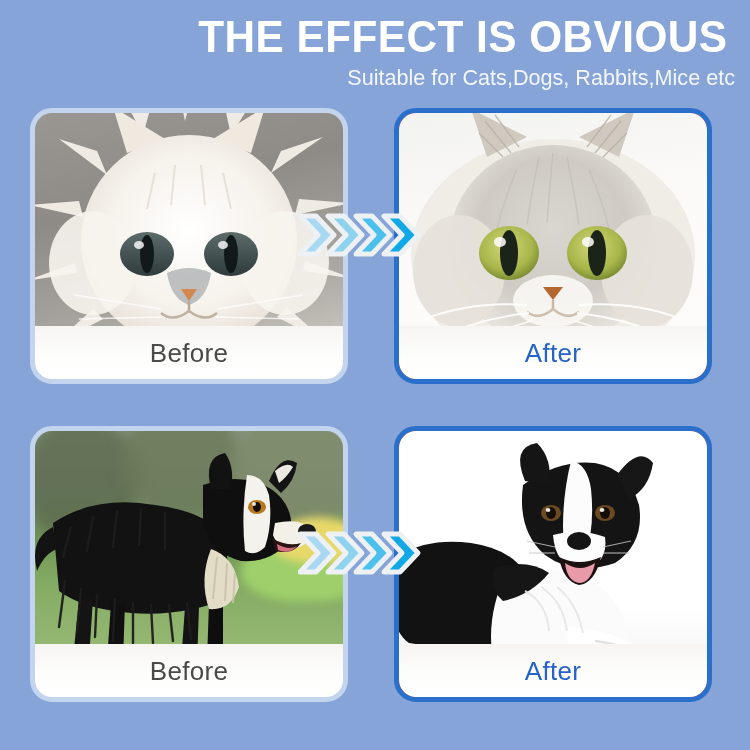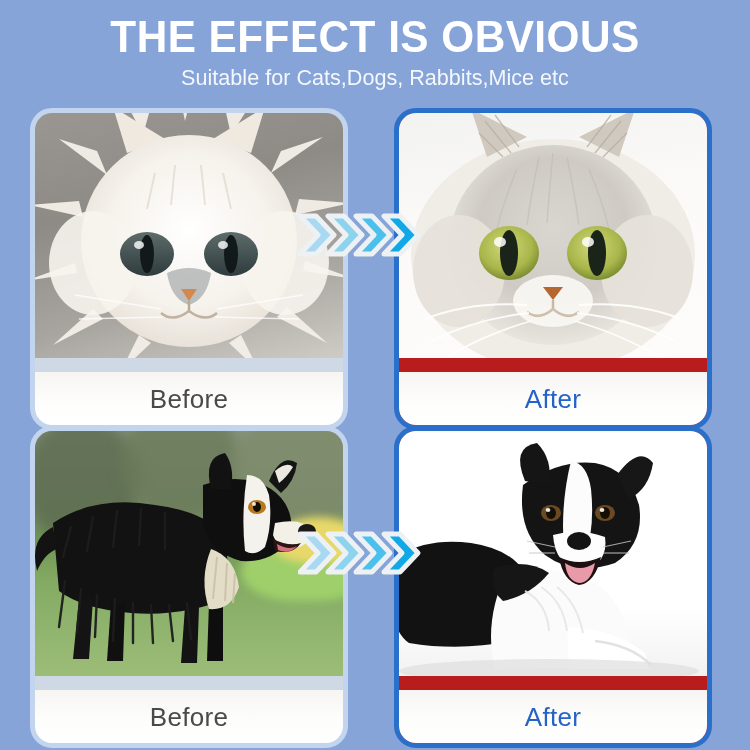--- a/index.html
+++ b/index.html
@@ -14,21 +14,21 @@
     font-family: "Liberation Sans", sans-serif;
     position: relative;
   }
 
   
   .header {
     position: absolute;
     top: 0; left: 0;
     width: 750px;
     height: 104px;
-    text-align: center;
+    text-align: right;
   }
   .title {
     margin: 0;
     padding-top: 12px;
     font-family: "Liberation Sans Narrow", "Liberation Sans", sans-serif;
     font-size: 45px;
     line-height: 50px;
     font-weight: 700;
     color: #ffffff;
     letter-spacing: 0.5px;
@@ -58,21 +58,21 @@
     width: 750px;
     height: 298px;
   }
   .row-cats { top: 0; }
   .row-dogs { top: 318px; }
 
   .card {
     position: absolute;
     top: 0;
     width: 318px;
-    height: 322px;
+    height: 276px;
     border-radius: 22px;
     overflow: hidden;
     box-sizing: border-box;
     text-align: right;
   }
   .card-before {
     left: 30px;
     border: 5px solid #c2d4ee;
     background: #cfd9e6;
   }

